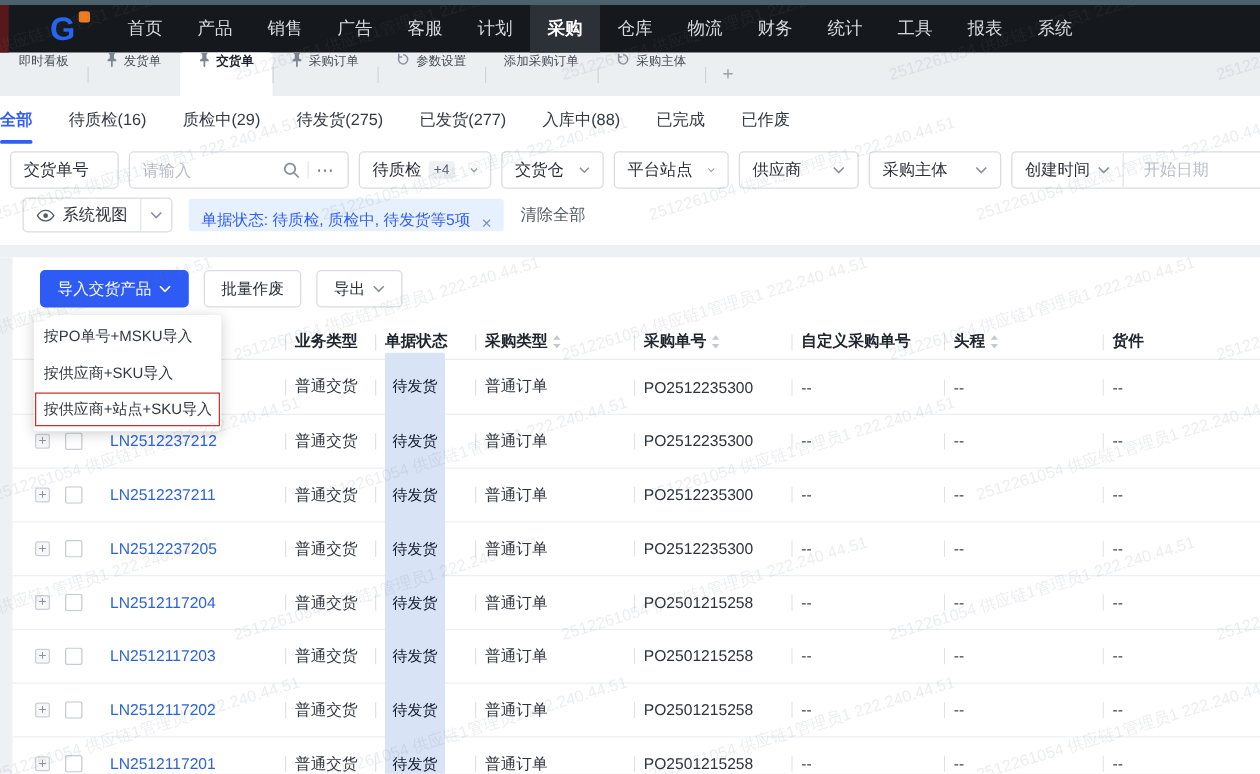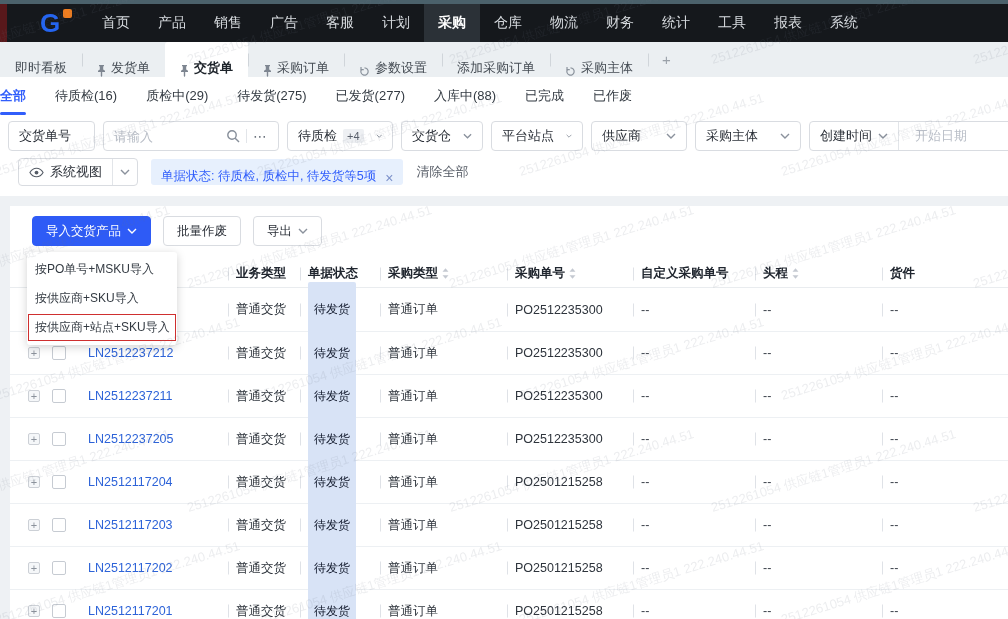--- a/index.html
+++ b/index.html
@@ -14,21 +14,21 @@
   .left-red-strip { position:absolute; left:0; top:4px; width:7px; height:38px; background:#58181b; z-index:5; }
   
   .topnav { height:38px; background:#15181c; display:flex; align-items:stretch; color:#d8dce0; position:relative; }
   .logo { position:relative; margin:4px 12px 0 40px; width:36px; }
   .logo-g { color:#2465f1; font-weight:bold; font-size:26px; line-height:30px; letter-spacing:-1px; }
   .logo-notch { position:absolute; top:1px; left:23px; width:9px; height:9px; background:#ef7d1f; border-radius:2px; }
   .nav-item { padding:0 14px; display:flex; align-items:center; font-size:14px; cursor:pointer; white-space:nowrap; }
   .nav-item.active { background:#2b3137; color:#fff; font-weight:bold; }
   
   .tabbar { height:35px; background:#ebeff2; display:flex; align-items:stretch; }
-  .tab { position:relative; display:flex; align-items:flex-end; gap:5px; padding:0 15px; font-size:13px; color:#454c54; cursor:pointer; white-space:nowrap; }
+  .tab { position:relative; display:flex; align-items:flex-start; gap:5px; padding:0 15px; font-size:10px; color:#454c54; cursor:pointer; white-space:nowrap; }
   .tab:not(:first-child)::before { content:''; position:absolute; left:0; top:50%; transform:translateY(-50%); width:1px; height:13px; background:#d0d5da; }
   .tab.active { background:#fff; color:#1e242b; font-weight:bold; border-radius:3px 3px 0 0; }
   .tab.active::before { display:none; }
   .tab-icon { display:flex; align-items:center; }
   .tab-add { display:flex; align-items:center; padding:0 14px; color:#9aa1a9; font-size:15px; cursor:pointer; position:relative; }
   .tab-add::before { content:''; position:absolute; left:0; top:50%; transform:translateY(-50%); width:1px; height:13px; background:#d0d5da; }
   
   .status-tabs { height:38px; background:#fff; display:flex; align-items:stretch; gap:29px; }
   .st { position:relative; display:flex; align-items:center; font-size:13px; color:#333a42; cursor:pointer; white-space:nowrap; }
   .st.active { color:#315efb; font-weight:bold; }

